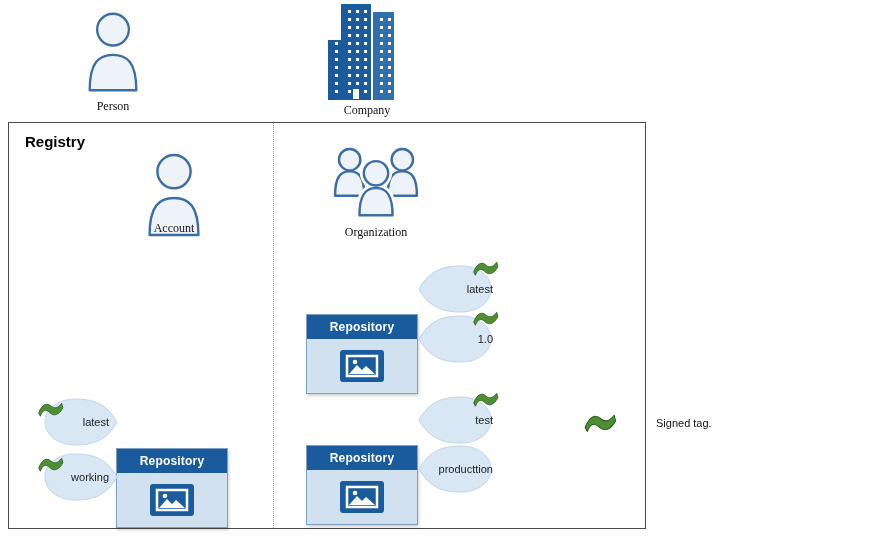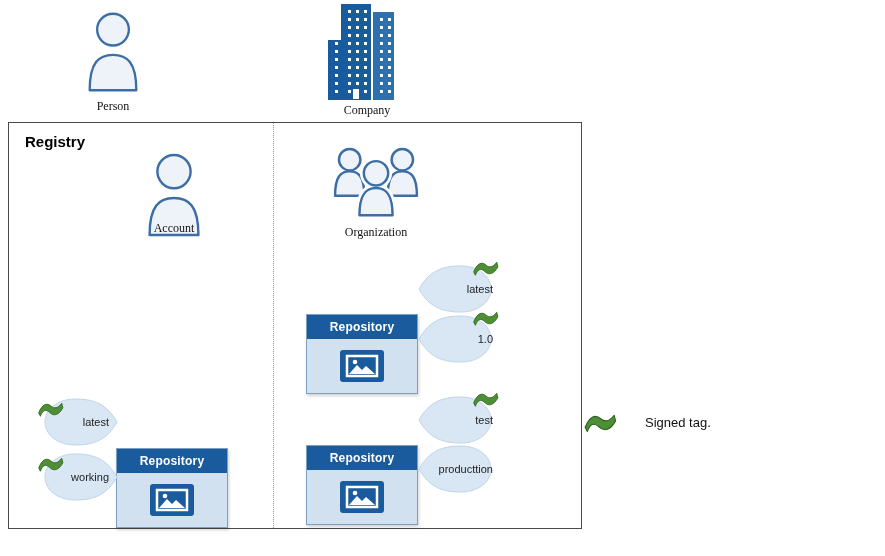--- a/index.html
+++ b/index.html
@@ -23,21 +23,21 @@
   .building-light { border-color:#2f6fae;
     background-image:
       repeating-linear-gradient(0deg, #2f6fae 0 5px, rgba(0,0,0,0) 5px 8px),
       repeating-linear-gradient(90deg, #2f6fae 0 5px, rgba(0,0,0,0) 5px 8px); }
   .b-left  { left:0;  top:36px; width:15px; height:60px; }
   .b-main  { left:13px; top:0;  width:30px; height:96px; }
   .b-right { left:45px; top:8px; width:21px; height:88px; }
   .door { position:absolute; left:24px; top:84px; width:8px; height:12px; background:#fff; border:1px solid #1a5b9e; }
 
   
-  .registry-box { position:absolute; left:8px; top:122px; width:574px; height:407px; border:1px solid #4a4a4a; background:#fff; }
+  .registry-box { position:absolute; left:8px; top:122px; width:638px; height:407px; border:1px solid #4a4a4a; background:#fff; }
   .registry-title { position:absolute; left:16px; top:10px; font-size:15px; font-weight:bold; color:#000; }
   .divider { position:absolute; left:264px; top:0; height:100%; width:0; border-left:1px dotted #999; }
 
   
   .repo { position:absolute; width:112px; height:80px; border:1px solid #7f9fc0; box-shadow:1px 2px 3px rgba(0,0,0,0.18); background:#d2e1f0;margin-top:41px; }
   .repo-header { height:24px; background:#1a5b9e; color:#fff; font-size:12px; font-weight:bold;
     display:flex; align-items:center; justify-content:center; letter-spacing:.2px; }
   .repo-body { height:54px; display:flex; align-items:center; justify-content:center; }
 
   
@@ -51,21 +51,21 @@
 
   
   .ribbon { position:absolute; width:27px; height:17px; }
   .ribbon path, .legend-ribbon path { fill:#4e8f35; stroke:#2c611c; stroke-width:1.5; stroke-linejoin:round; }
   .ribbon-tr { right:-6px; top:-4px; }
   .ribbon-tl { left:-6px; top:4px; }
 
   
   .legend { position:absolute; left:583px; top:412px; display:flex; align-items:center; }
   .legend-ribbon { width:34px; height:22px; }
-  .legend-label { margin-left:28px; font-size:13px; color:#111; line-height:22px; }
+  .legend-label { margin-left:39px; font-size:11px; color:#111; line-height:22px; }
 </style>
 </head>
 <body>
 
 <div class="canvas">
 
   <svg class="abs" style="left:85px;top:10px" width="56" height="84" viewBox="0 0 60 86">
     <circle class="person-shape" cx="30" cy="19" r="17"></circle>
     <path class="person-shape" d="M5,84 C5,54 15,46 30,46 C45,46 55,54 55,84 Z"></path>
   </svg>

